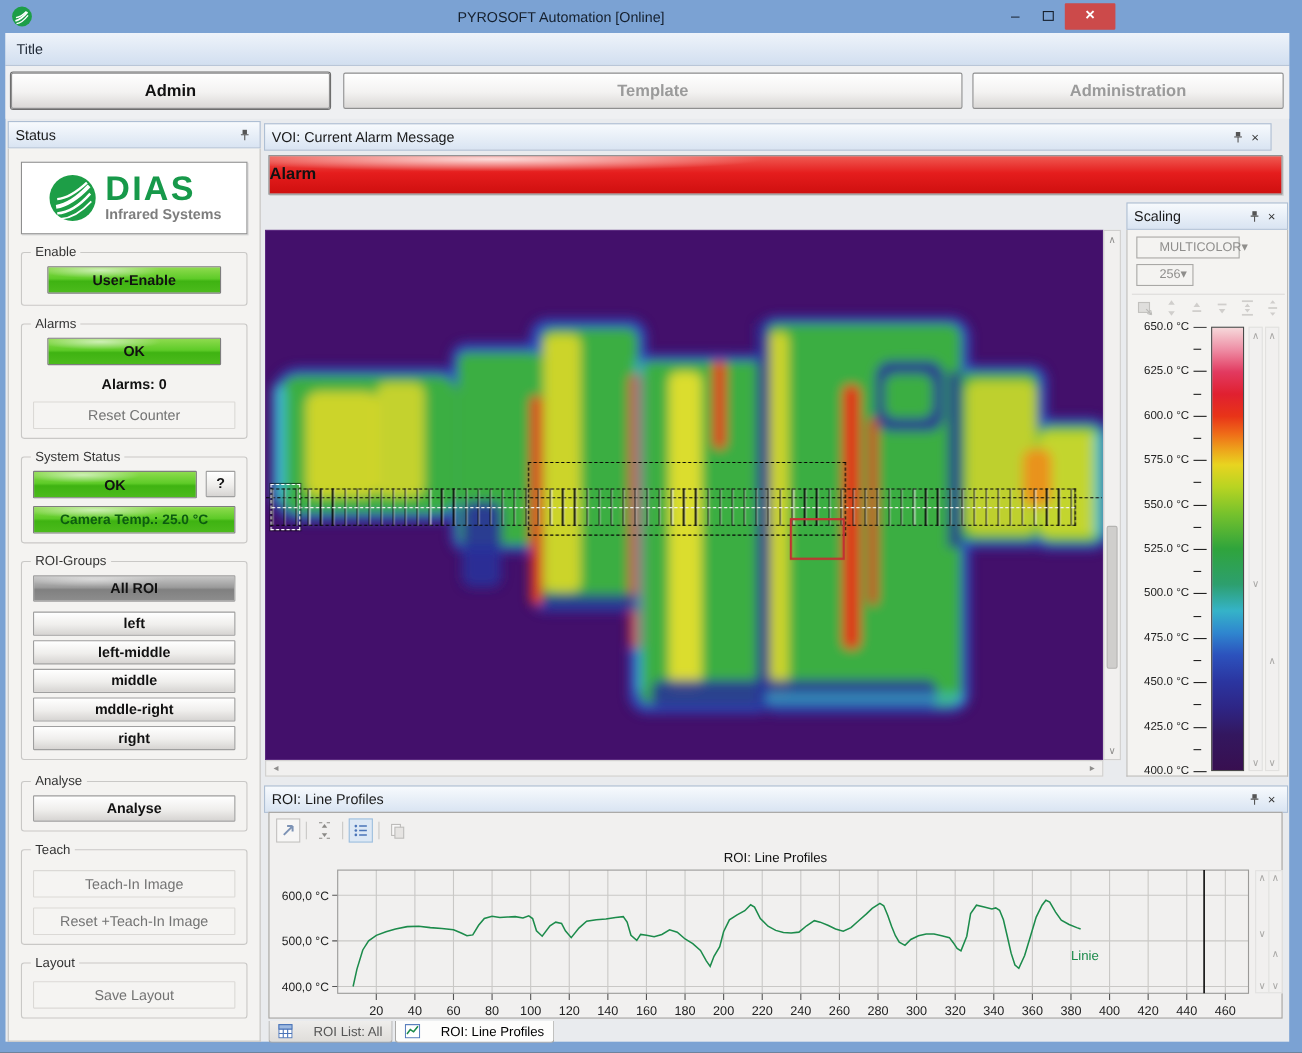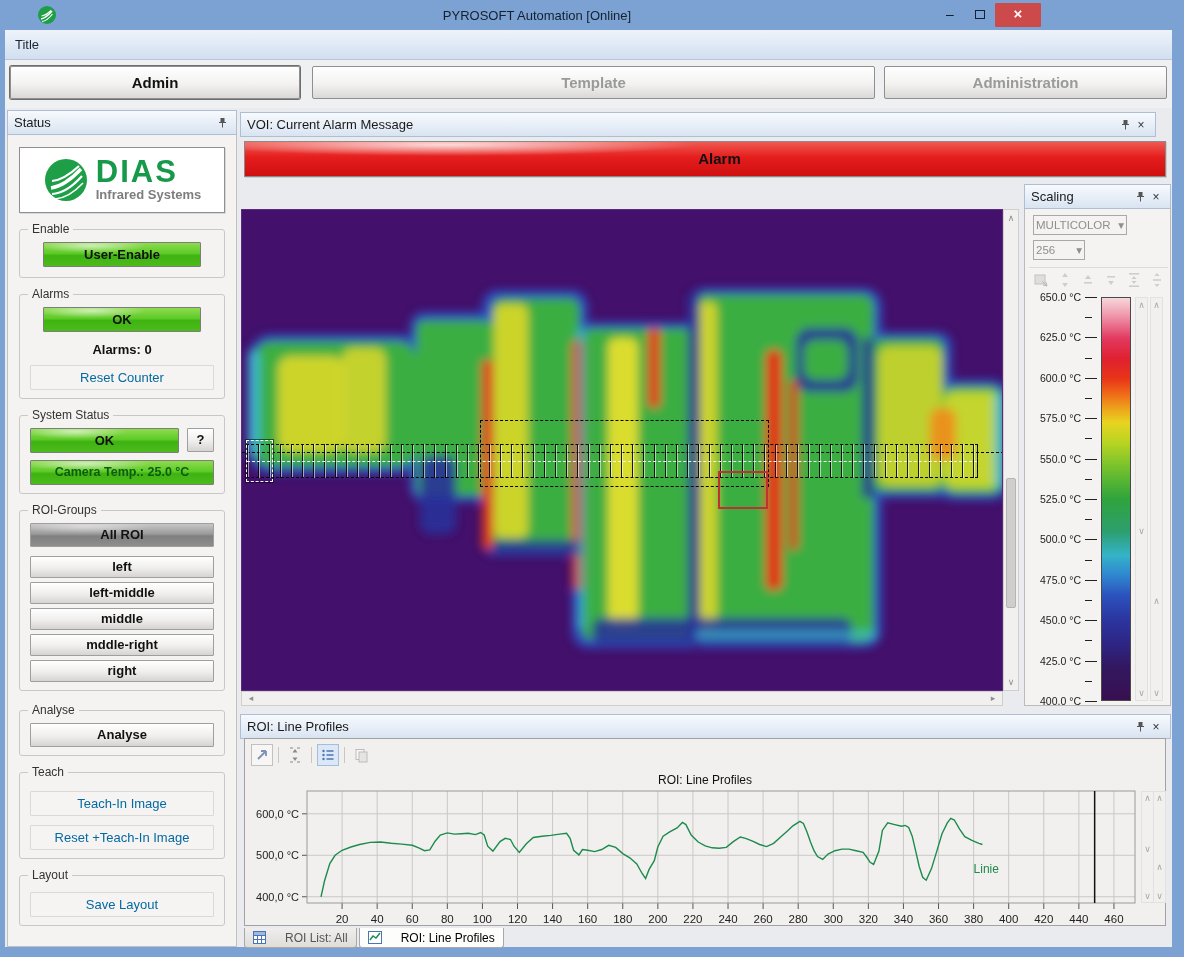--- a/index.html
+++ b/index.html
@@ -1,20 +1,20 @@
 <!DOCTYPE html>
 <html><head>
 <meta charset="utf-8">
 <style>
   html,body{margin:0;padding:0;background:#555;}
   *{box-sizing:border-box;font-family:"Liberation Sans",sans-serif;}
   .stage{position:relative;width:1184px;height:957px;background:#7ba2d3;overflow:hidden;}
 
   
-  .titlebar{position:absolute;left:0;top:0;width:1020px;height:30px;display:flex;align-items:center;margin-left:27px;}
+  .titlebar{position:absolute;left:0;top:0;width:1020px;height:30px;display:flex;align-items:center;}
   .titlebar .apptitle{position:absolute;left:0;right:0;text-align:center;font-size:13px;color:#15202e;}
   .app-icon{position:absolute;left:10px;top:5px;width:20px;height:20px;}
   .winbtns{position:absolute;right:6px;top:0;height:30px;display:flex;align-items:center;}
   .winbtn{width:30px;height:24px;text-align:center;line-height:22px;font-size:14px;color:#16202e;cursor:default;}
   .winbtn.max span{display:inline-block;width:10px;height:9px;border:1.5px solid #16202e;margin-top:6px;}
   .winbtn.close{width:46px;background:#cc4a4a;color:#fff;font-size:15px;font-weight:bold;border-radius:1px;}
 
   .inner{position:absolute;left:5px;top:30px;width:1167px;height:917px;background:#e9ebee;}
 
   
@@ -35,28 +35,28 @@
   .logo-box{width:100%;height:66px;background:#fff;border:1px solid #8f8f8f;box-shadow:1px 1px 0 #d8d8d8;display:flex;align-items:center;justify-content:center;gap:7px;}
   .logo-text .brand{font-size:31px;font-weight:bold;color:#17994a;letter-spacing:2px;line-height:28px;}
   .logo-text .sub{font-size:13px;font-weight:bold;color:#7d7d7d;text-align:right;margin-top:1px;}
   .grp{position:relative;border:1px solid #c9c8c6;border-radius:3px;margin-top:16px;padding:12px 10px 8px 10px;}
   .grp-label{position:absolute;top:-8px;left:8px;background:#f4f3f1;padding:0 4px;font-size:12px;color:#333;}
   .btn{display:block;width:100%;border:1px solid #9f9f9f;border-radius:1px;font-size:13px;font-weight:bold;text-align:center;color:#111;}
   .btn-green{height:25px;line-height:23px;background:radial-gradient(ellipse 55% 48% at 30% 12%,rgba(255,255,255,.6),rgba(255,255,255,0) 65%),linear-gradient(180deg,#8edb4e 0%,#5ecb28 45%,#3fb312 55%,#4cbb1c 100%);border-color:#7d7d7d;margin:0 13px;width:calc(100% - 26px);}
   .btn-green.temp{color:#0d5c10;}
   .btn-light{height:24px;line-height:22px;background:linear-gradient(180deg,#ffffff,#efeeec 55%,#d6d4d2);}
   .btn-dark{height:24px;line-height:22px;background:radial-gradient(ellipse 55% 48% at 30% 12%,rgba(255,255,255,.45),rgba(255,255,255,0) 65%),linear-gradient(180deg,#c6c6c6 0%,#9b9b9b 45%,#808080 55%,#8d8d8d 100%);}
-  .btn-dis{height:25px;line-height:23px;background:#f5f4f2;border-color:#dbd9d6;color:#0369a1;font-weight:normal;}
+  .btn-dis{height:25px;line-height:23px;background:#f5f4f2;border-color:#dbd9d6;color:#737373;font-weight:normal;}
   .count{font-size:13px;font-weight:bold;text-align:center;margin:10px 0 8px;color:#111;}
   .sysrow{display:flex;gap:8px;margin:0 0 7px;}
   .roi-btn{height:22px;line-height:20px;margin-top:4px;}
 
   
   .voi-h{left:235px;top:82px;width:916px;}
-  .alarm{position:absolute;left:239px;top:111px;width:922px;height:36px;border:1px solid #8a8a8a;background:radial-gradient(ellipse 45% 55% at 22% 8%,rgba(255,255,255,.8),rgba(255,255,255,0) 60%),linear-gradient(180deg,#ef5a52 0%,#e51d1d 45%,#cf0f0f 100%);text-align:center;line-height:34px;font-size:15px;font-weight:bold;color:#111;box-shadow:1px 1px 0 #cfcecc;padding-left:29px;}
+  .alarm{position:absolute;left:239px;top:111px;width:922px;height:36px;border:1px solid #8a8a8a;background:radial-gradient(ellipse 45% 55% at 22% 8%,rgba(255,255,255,.8),rgba(255,255,255,0) 60%),linear-gradient(180deg,#ef5a52 0%,#e51d1d 45%,#cf0f0f 100%);text-align:left;line-height:34px;font-size:15px;font-weight:bold;color:#111;box-shadow:1px 1px 0 #cfcecc;}
 
   
   .tabstrip{position:absolute;left:236px;top:154px;width:780px;height:25px;background:#f0efee;border-bottom:1px solid #a5a5a5;}
   .imgtab{position:absolute;left:0;top:0;width:78px;height:25px;background:#fbfbfa;border:1px solid #a5a5a5;border-bottom:none;font-size:12px;font-weight:bold;text-align:center;line-height:24px;color:#111;}
   .imgwrap{position:absolute;left:236px;top:179px;width:762px;height:482px;background:#43106b;overflow:hidden;border:1px solid #5b2a80;}
   .vscroll{position:absolute;left:998px;top:179px;width:16px;height:482px;background:#f1f0ef;border:1px solid #d0cfce;}
   .hscroll{position:absolute;left:236px;top:661px;width:762px;height:15px;background:#f1f0ef;border:1px solid #d0cfce;}
   .sarrow{position:absolute;font-size:9px;color:#8f8e8d;width:14px;text-align:center;}
   .thumb-v{position:absolute;left:2px;width:10px;background:#cfcecc;border:1px solid #b5b4b2;border-radius:2px;}
   
@@ -64,21 +64,21 @@
   .roi-band{position:absolute;left:4px;top:234px;width:732px;height:34px;border:1px dashed #050505;background:repeating-linear-gradient(90deg,rgba(5,5,5,.9) 0 1px,rgba(255,255,255,.55) 1px 2px,transparent 2px 11px);}
   .roi-band .mid{position:absolute;left:0;top:16px;width:100%;border-top:1px dashed #f2f2f2;}
   .roi-rectA{position:absolute;left:238px;top:210px;width:289px;height:67px;border:1px dashed #050505;}
   .roi-left-box{position:absolute;left:4px;top:230px;width:27px;height:42px;border:1px dashed #fdfdfd;box-shadow:0 0 0 1px rgba(0,0,0,.55);}
   .roi-red{position:absolute;left:476px;top:261px;width:50px;height:38px;border:2px solid #c23131;}
 
   
   .scalewrap{position:absolute;left:1019px;top:154px;width:147px;height:522px;}
   .scalewrap .panel-h{left:0;top:0;width:147px;}
   .scale-body{position:absolute;left:0;top:25px;width:147px;height:497px;background:#f4f3f1;border:1px solid #bcbbb9;border-top:none;}
-  .combo{position:absolute;height:20px;border:1px solid #a9a8a6;background:#f4f3f1;color:#8f8e8c;font-size:11.5px;line-height:18px;padding:0 2px;display:flex;justify-content:space-between;align-items:center;}
+  .combo{position:absolute;height:20px;border:1px solid #a9a8a6;background:#f4f3f1;color:#8f8e8c;font-size:11.5px;line-height:18px;padding:0 20px;display:flex;justify-content:space-between;align-items:center;}
   .scale-tools{position:absolute;left:4px;top:58px;width:139px;height:24px;border-top:1px solid #dddbd9;display:flex;gap:9px;padding:4px 4px 0;}
   .scale-tools svg{opacity:.55;}
   .scale-ruler{position:absolute;left:0;top:84px;width:147px;height:412px;}
   .sc-label{position:absolute;right:91px;font-size:10.5px;color:#222;white-space:nowrap;}
   .sc-tick{position:absolute;left:60px;height:1px;background:#222;}
   .colorbar{position:absolute;left:76px;top:4px;width:30px;height:404px;border:1px solid #4a4a4a;background:linear-gradient(180deg,#f6d8da 0%,#ee8da4 5%,#e23a60 10%,#e02030 15%,#e83418 20%,#ef6c18 24%,#edaa1c 28%,#e8d420 31%,#b8d422 36%,#77c22c 42%,#2fa43c 50%,#2d9f6e 58%,#35b3c8 64%,#2f86cf 69%,#2c52bd 74%,#2b35a0 80%,#2e2585 86%,#33175f 92%,#380f50 100%);}
   .sl-col{position:absolute;top:4px;width:13px;height:404px;background:#f1f0ef;border:1px solid #e2e1df;}
   .chev{position:absolute;left:0;width:100%;text-align:center;font-size:9px;color:#a9a8a6;line-height:10px;}
 
   

